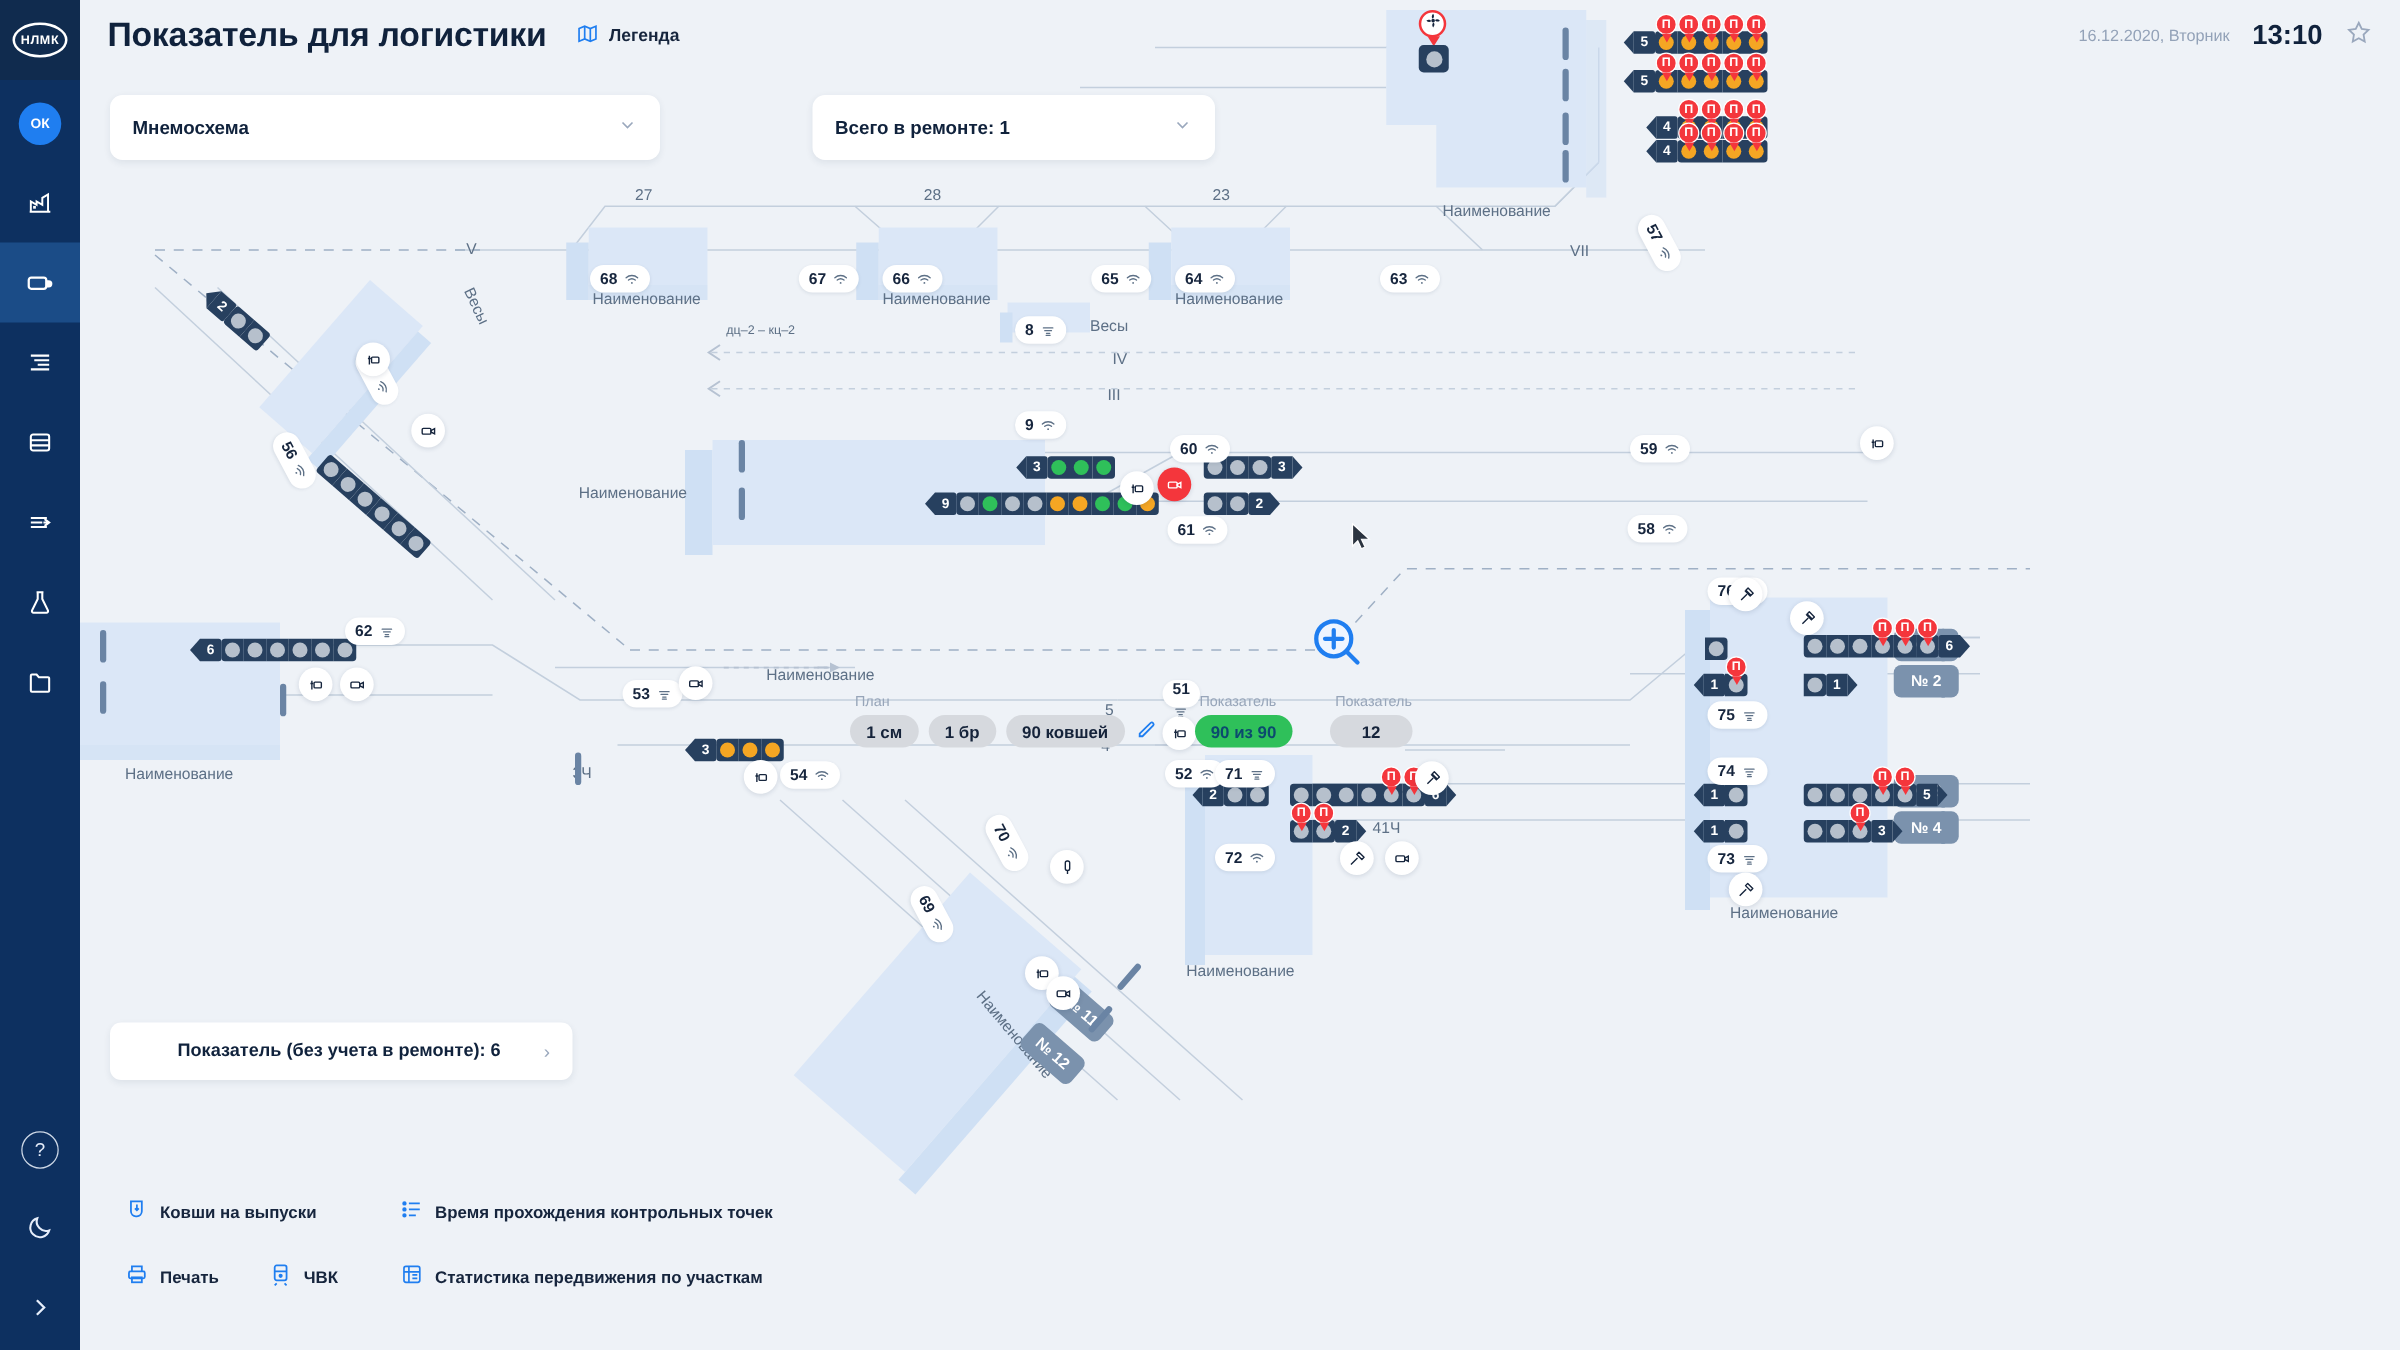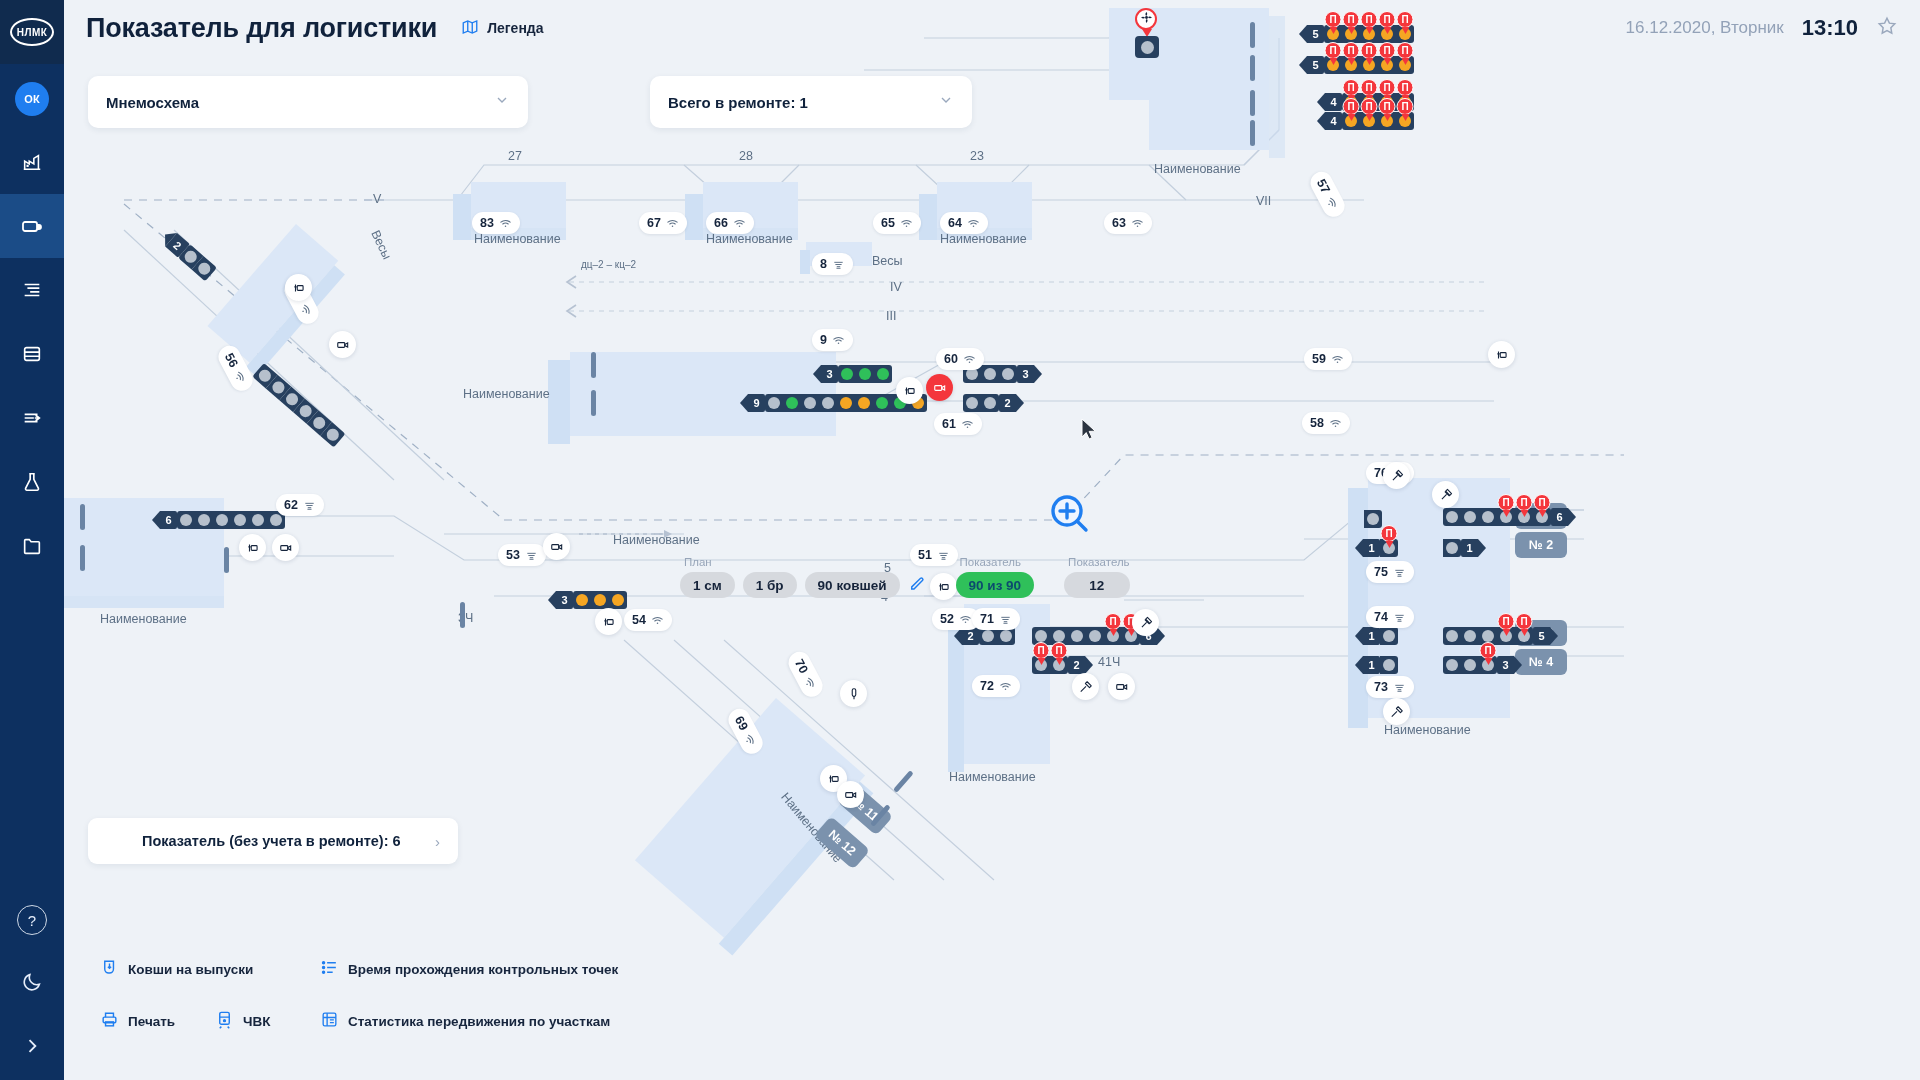--- a/index.html
+++ b/index.html
@@ -49,21 +49,21 @@
   .header {
     position: absolute; left: 64px; top: 0; right: 0; height: 56px;
     display: flex; align-items: center; padding: 0 22px;
   }
   .page-title { font-size: 27px; font-weight: 700; color: #10223c; letter-spacing: -0.2px; }
   .legend-btn {
     display: flex; align-items: center; gap: 8px; margin-left: 24px; cursor: pointer;
     font-size: 14px; font-weight: 600; color: #16253d;
   }
   .header-right { margin-left: auto; display: flex; align-items: center; gap: 18px; }
-  .hdr-date { font-size: 17px; color: #93a2b8; }
+  .hdr-date { font-size: 13px; color: #93a2b8; }
   .hdr-time { font-size: 22px; font-weight: 700; color: #10223c; }
   .star { cursor: pointer; }
 
   
   .select {
     position: absolute; background: #fff; border-radius: 10px;
     box-shadow: 0 2px 6px rgba(20,45,80,.08);
     display: flex; align-items: center; padding: 0 18px; cursor: pointer;
   }
   .select .label { font-size: 15px; font-weight: 600; color: #10223c; }
@@ -888,21 +888,21 @@
               <span class="dot grey"></span>
             </div>
             <div class="car">
               <span class="dot grey"></span>
             </div>
           </div>
         </div>
       </div>
     <div id="dyn-sensors">
         <div class="sensor" style="left: 408px; top: 212px;">
-          <span>83</span>
+          <span>68</span>
           <span style="display: inline-flex;">
             <svg width="13" height="13" viewBox="0 0 24 24" fill="none" stroke="#5d7086" stroke-width="2" stroke-linecap="round">
               <path d="M3.5 9.5a13 13 0 0 1 17 0"></path>
               <path d="M7 13a8 8 0 0 1 10 0"></path>
               <circle cx="12" cy="17.2" r="1.4" fill="#5d7086" stroke="none"></circle>
             </svg>
           </span>
         </div>
         <div class="sensor" style="left: 575px; top: 212px;">
           <span>67</span>
@@ -1024,21 +1024,21 @@
         </div>
         <div class="sensor" style="left: 434px; top: 544px;">
           <span>53</span>
           <span style="display: inline-flex;">
             <svg width="13" height="13" viewBox="0 0 24 24" fill="none" stroke="#5d7086" stroke-width="1.8" stroke-linecap="round">
               <path d="M5 8h14M7 12h10M9.5 16h5"></path>
               <path d="M9 19h6"></path>
             </svg>
           </span>
         </div>
-        <div class="sensor" style="left: 846px; top: 544px;">
+        <div class="sensor" style="left: 866px; top: 544px; flex-direction: column;">
           <span>51</span>
           <span style="display: inline-flex;">
             <svg width="13" height="13" viewBox="0 0 24 24" fill="none" stroke="#5d7086" stroke-width="1.8" stroke-linecap="round">
               <path d="M5 8h14M7 12h10M9.5 16h5"></path>
               <path d="M9 19h6"></path>
             </svg>
           </span>
         </div>
         <div class="sensor" style="left: 868px; top: 608px;">
           <span>52</span>

